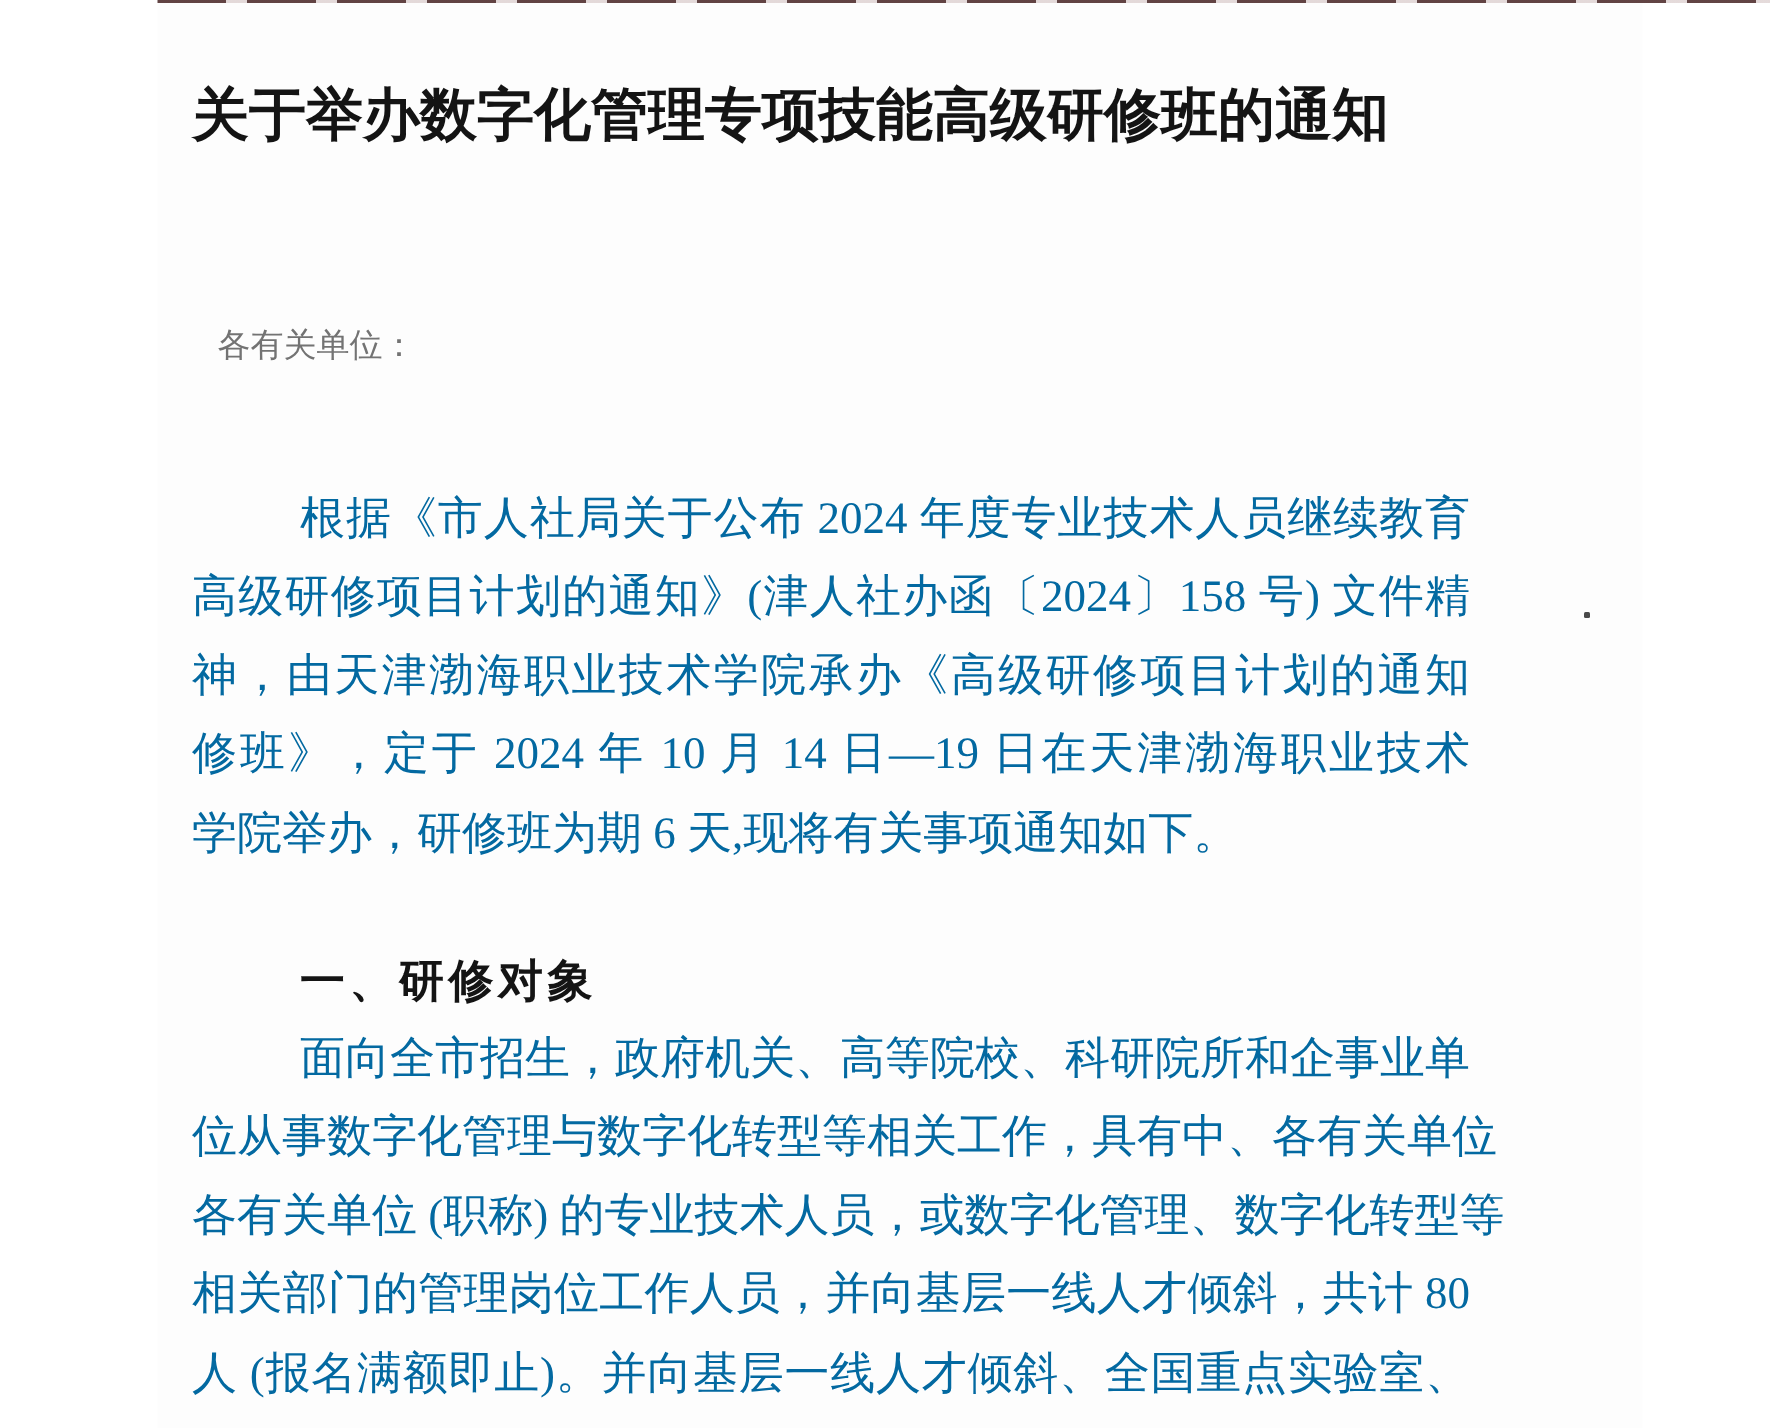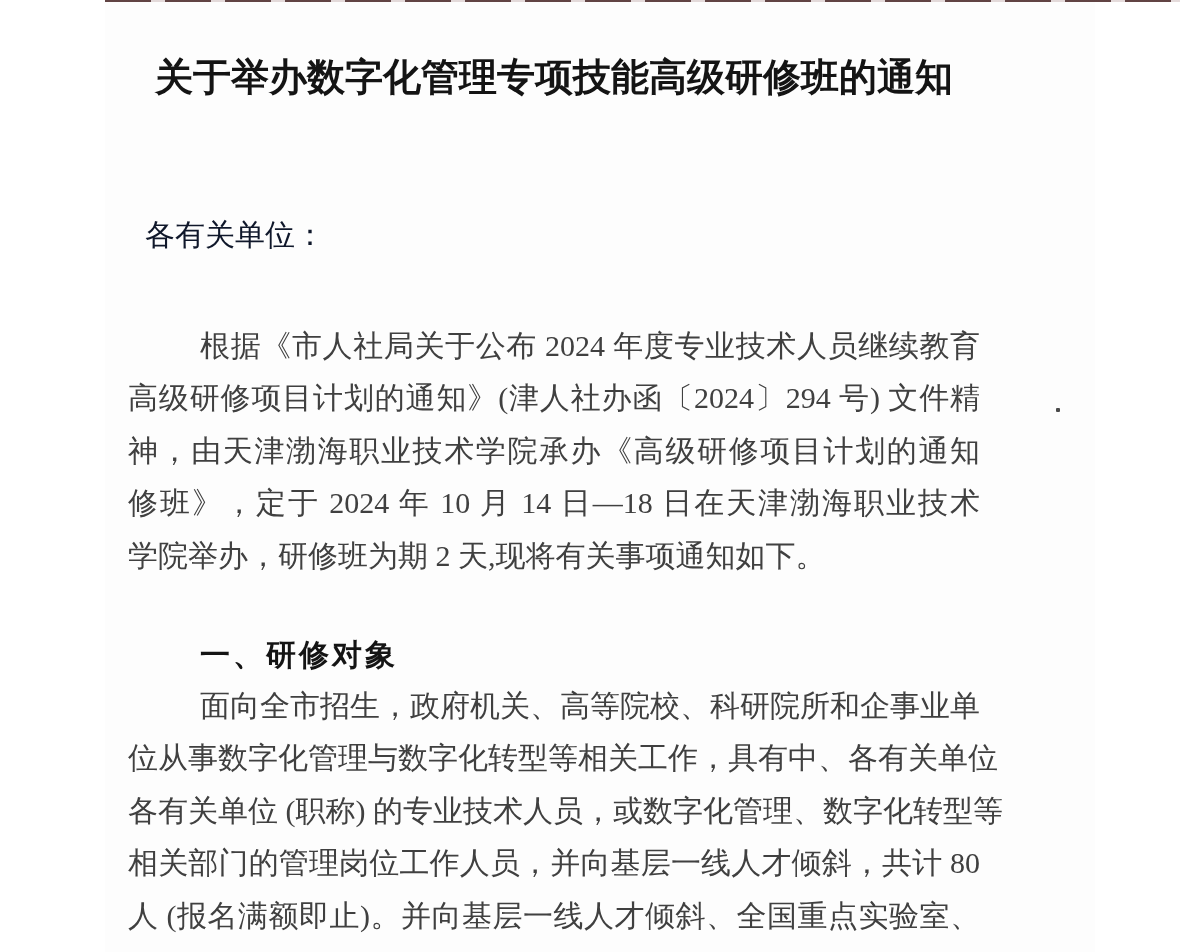--- a/index.html
+++ b/index.html
@@ -33,43 +33,42 @@
       rgba(70,35,35,0.85) 46px,
       rgba(150,110,110,0.25) 46px,
       rgba(150,110,110,0.25) 60px
     );
   }
   .doc-title {
     position: absolute;
     left: 128px;
     top: 54px;
     width: 852px;
-    text-align: center;
     font-family: "Liberation Sans", sans-serif;
     font-weight: 900;
     font-size: 38px;
     line-height: 1.25;
     color: #141414;
     letter-spacing: 0px;
   }
   .salutation {
     position: absolute;
     left: 145px;
     top: 218px;
-    font-size: 30px;
+    font-size: 22px;
     line-height: 1.1;
-    color: #0f172a;
+    color: #737373;
   }
   .body-line {
     position: absolute;
     left: 128px;
     width: 852px;
     font-size: 30px;
     line-height: 1.15;
-    color: #404040;
+    color: #0369a1;
     text-align: justify;
     text-align-last: justify;
     white-space: nowrap;
   }
   .body-line.indent { padding-left: 72px; }
   .body-line.no-stretch {
     text-align: left;
     text-align-last: left;
   }
   .section-heading {
@@ -97,24 +96,24 @@
 <body>
 
 <div class="scan-area"></div>
 <div class="scan-top-edge"></div>
 
 <h1 class="doc-title">关于举办数字化管理专项技能高级研修班的通知</h1>
 
 <div class="salutation">各有关单位：</div>
 
 <div class="body-line indent" style="top:329px">根据《市人社局关于公布 2024 年度专业技术人员继续教育</div>
-<div class="body-line" style="top:381px">高级研修项目计划的通知》(津人社办函〔2024〕294 号) 文件精</div>
+<div class="body-line" style="top:381px">高级研修项目计划的通知》(津人社办函〔2024〕158 号) 文件精</div>
 <div class="body-line" style="top:434px">神，由天津渤海职业技术学院承办《高级研修项目计划的通知</div>
-<div class="body-line" style="top:486px">修班》，定于 2024 年 10 月 14 日—18 日在天津渤海职业技术</div>
-<div class="body-line no-stretch" style="top:539px">学院举办，研修班为期 2 天,现将有关事项通知如下。</div>
+<div class="body-line" style="top:486px">修班》，定于 2024 年 10 月 14 日—19 日在天津渤海职业技术</div>
+<div class="body-line no-stretch" style="top:539px">学院举办，研修班为期 6 天,现将有关事项通知如下。</div>
 
 <div class="section-heading">一、研修对象</div>
 
 <div class="body-line indent" style="top:689px">面向全市招生，政府机关、高等院校、科研院所和企事业单</div>
 <div class="body-line" style="top:741px">位从事数字化管理与数字化转型等相关工作，具有中、各有关单位</div>
 <div class="body-line" style="top:794px">各有关单位 (职称)  的专业技术人员，或数字化管理、数字化转型等</div>
 <div class="body-line" style="top:846px">相关部门的管理岗位工作人员，并向基层一线人才倾斜，共计 80</div>
 <div class="body-line" style="top:899px">人 (报名满额即止)。并向基层一线人才倾斜、全国重点实验室、</div>
 
 <div class="artifact-dot"></div>

